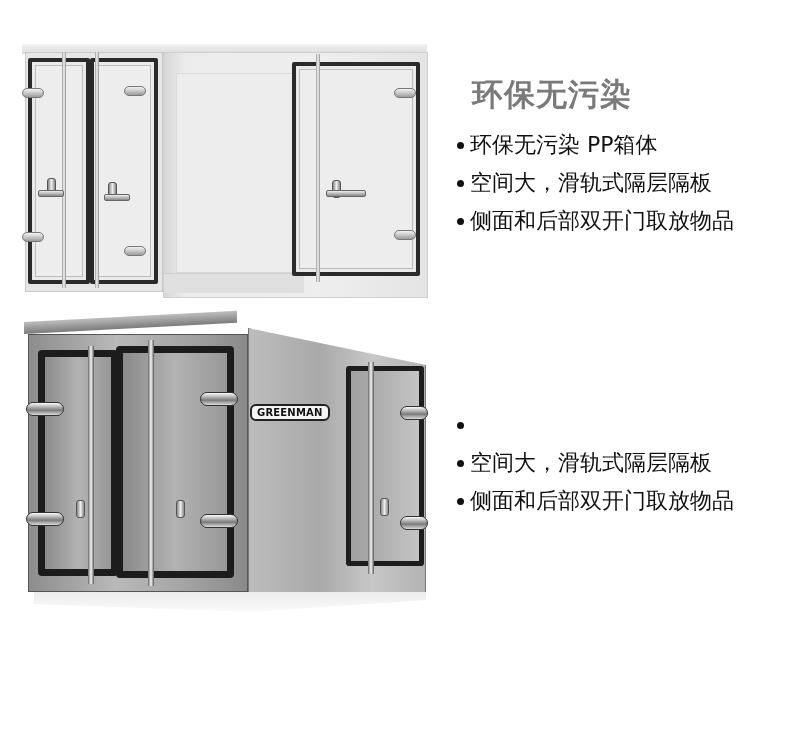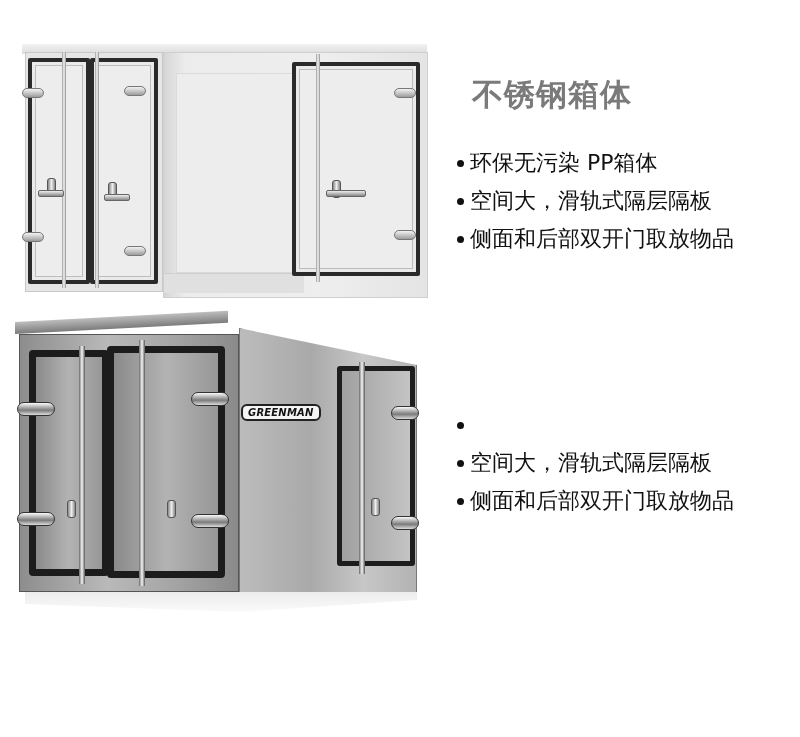--- a/index.html
+++ b/index.html
@@ -15,39 +15,39 @@
   }
   .feature-list { position: absolute; left: 457px; list-style: none; }
   .feature-list li {
     font-size: 22px; color: #111; height: 38px; line-height: 38px;
     display: flex; align-items: center; white-space: nowrap;
   }
   .feature-list li .bullet {
     width: 7px; height: 7px; border-radius: 50%; background: #111;
     margin-right: 6px; flex: none;
   }
-  #list-pp { top: 144px; text-align: right; }
+  #list-pp { top: 126px; text-align: right; }
   #list-ss { top: 406px; }
 
   
   #box-pp { left: 20px; top: 44px; width: 410px; height: 256px; }
   .pp-top { position:absolute; left:2px; top:0; width:405px; height:10px; background:linear-gradient(#f2f2f2,#dcdcdc); transform:skewX(-2deg); }
   .pp-front { position:absolute; left:5px; top:8px; width:138px; height:240px; background:#e6e6e6; border:1px solid #c8c8c8; }
   .pp-side { position:absolute; left:143px; top:8px; width:265px; height:246px; background:linear-gradient(90deg,#d6d6d6 0%,#ececec 8%,#eeeeee 60%,#e4e4e4 100%); border:1px solid #cfcfcf; }
   .pp-side-panel { position:absolute; left:12px; top:20px; width:128px; height:200px; background:#ededed; border:1px solid #dadada; }
   .pp-side-base { position:absolute; left:0; bottom:4px; width:140px; height:20px; background:#e0e0e0; border-top:1px solid #cfcfcf; }
   .door { position:absolute; background:#eaeaea; border:4px solid #2a2a2a; border-radius:2px; }
   .door .inner { position:absolute; inset:3px; background:#ededed; border:1px solid #bdbdbd; }
   .rod { position:absolute; width:4px; background:linear-gradient(90deg,#9a9a9a,#f5f5f5,#8c8c8c); }
   .hinge { position:absolute; width:22px; height:10px; background:linear-gradient(#f3f3f3,#9c9c9c); border:1px solid #777; border-radius:5px; }
   .handle { position:absolute; width:26px; height:7px; background:linear-gradient(#eee,#888); border:1px solid #666; border-radius:2px; }
   .lock { position:absolute; width:9px; height:18px; background:linear-gradient(90deg,#888,#eee,#888); border:1px solid #555; border-radius:3px; }
 
   
-  #box-ss { left: 15px; top: 316px; width: 405px; height: 300px; font-style: italic; }
+  #box-ss { left: 24px; top: 316px; width: 405px; height: 300px; }
   .ss-roof { position:absolute; left:0; top:6px; width:213px; height:12px; background:linear-gradient(#bdbdbd,#7b7b7b); transform:skewY(-3deg); transform-origin:left; }
   .ss-front { position:absolute; left:4px; top:18px; width:220px; height:258px; background:linear-gradient(90deg,#8d8d8d,#b9b9b9 40%,#a5a5a5 70%,#8a8a8a); border:1px solid #555; }
   .ss-side { position:absolute; left:224px; top:12px; width:178px; height:265px; background:linear-gradient(90deg,#bcbcbc 0%,#a9a9a9 40%,#c7c7c7 70%,#b3b3b3 100%); border:1px solid #777; clip-path: polygon(0 0, 100% 14%, 100% 100%, 0 100%); }
   .ss-side-door { position:absolute; left:322px; top:50px; width:78px; height:200px; background:linear-gradient(90deg,#a0a0a0,#c4c4c4); border:5px solid #1d1d1d; border-radius:3px; }
   .ss-base { position:absolute; left:10px; top:276px; width:392px; height:20px; background:linear-gradient(#ececec,#fafafa); clip-path: polygon(0 0, 55% 0, 100% 0, 100% 40%, 55% 100%, 0 60%); }
   .ss-door { position:absolute; background:linear-gradient(90deg,#8a8a8a,#b3b3b3 50%,#979797); border:7px solid #1c1c1c; border-radius:4px; }
   .ss-hinge { position:absolute; width:38px; height:14px; background:linear-gradient(#fafafa,#7a7a7a 60%,#dcdcdc); border:1px solid #333; border-radius:7px; }
   .ss-rod { position:absolute; width:6px; background:linear-gradient(90deg,#666,#f7f7f7,#555); }
   .brand-badge {
     position:absolute; left:226px; top:88px; padding:1px 5px;
@@ -85,21 +85,21 @@
   <div class="door" style="left:272px;top:18px;width:128px;height:214px;">
       <div class="inner"></div>
     </div>
   <div class="rod" style="left:296px;top:10px;height:228px;"></div>
   <div class="hinge" style="left:374px;top:44px;"></div>
   <div class="hinge" style="left:374px;top:186px;"></div>
   <div class="lock" style="left:312px;top:136px;"></div>
   <div class="handle" style="left:306px;top:146px;width:40px;"></div>
 </div>
 
-<div class="spec-title">不锈钢箱体</div>
+<div class="spec-title">环保无污染</div>
 <ul class="feature-list" id="list-pp">
   <li>
       <span class="bullet"></span>
       <span>环保无污染 PP箱体</span>
     </li>
   <li>
       <span class="bullet"></span>
       <span>空间大，滑轨式隔层隔板</span>
     </li>
   <li>

